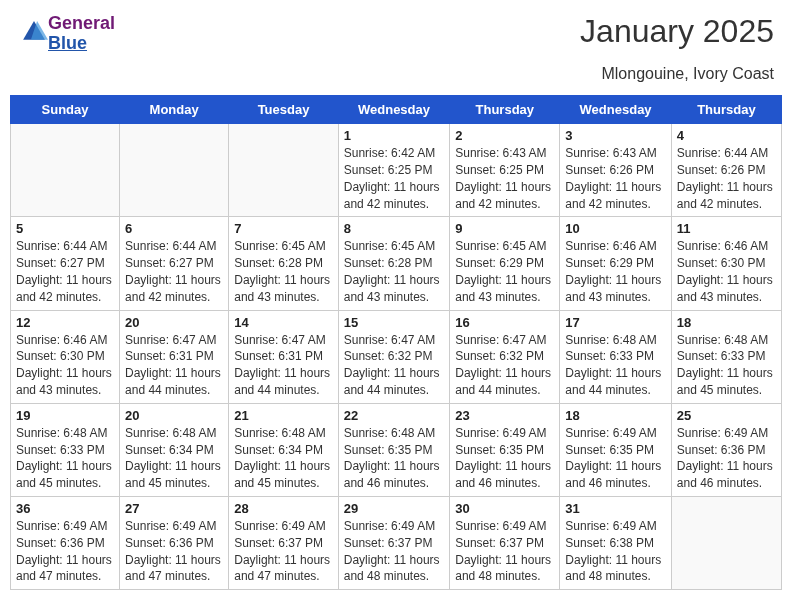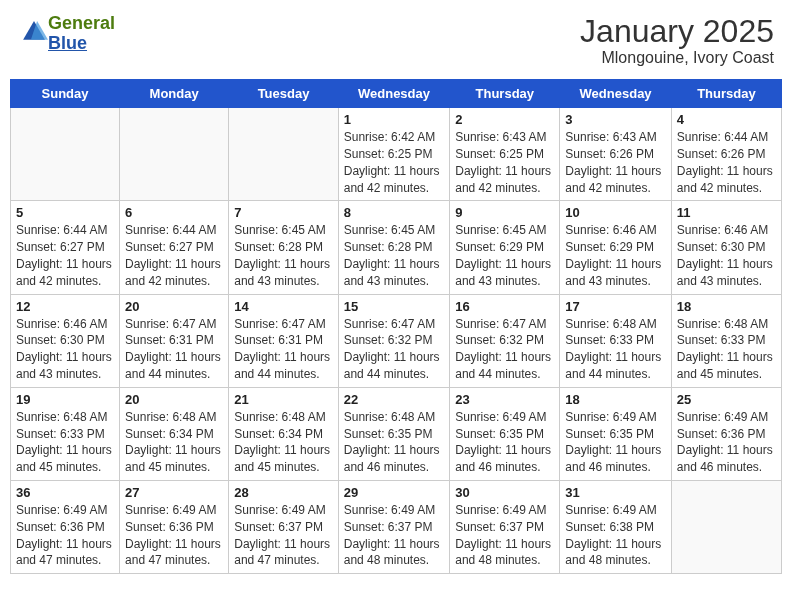--- a/index.html
+++ b/index.html
@@ -19,40 +19,41 @@
     }
     .logo {
       display: flex;
       align-items: center;
     }
     .logo-text {
       font-size: 18px;
       font-weight: bold;
       line-height: 1.1;
     }
-    .logo-text span.general { color: #4d7c0f; margin-top: 40px; }
+    .logo-text span.general { color: #701a75; margin-top: 40px; }
     .logo-text span.blue { color: #2255aa; text-decoration: underline; }
     .logo-icon {
       width: 28px;
       height: 28px;
       margin-left: 2px;
     }
     .title-block {
       text-align: right;
     }
     .title-block h1 {
       font-size: 32px;
       font-weight: normal;
       color: #333;
       line-height: 1.1;
     }
     .title-block h2 {
       font-size: 16px;
       font-weight: normal;
       color: #333;
+      margin-top: 16px;
     }
     .calendar {
       width: 100%;
       border-collapse: collapse;
       font-size: 11px;
     }
     .calendar th {
       background-color: #2255cc;
       color: #fff;
       text-align: center;

